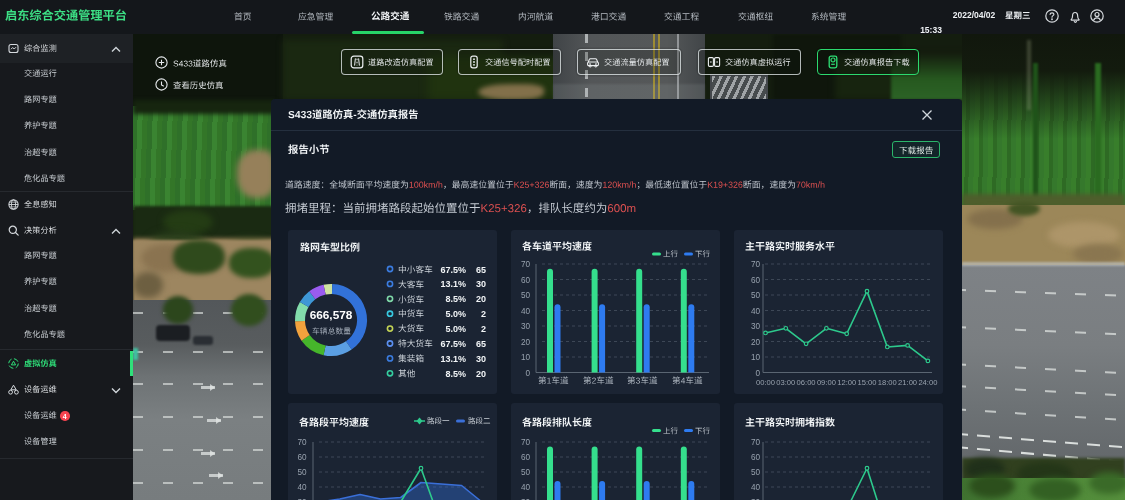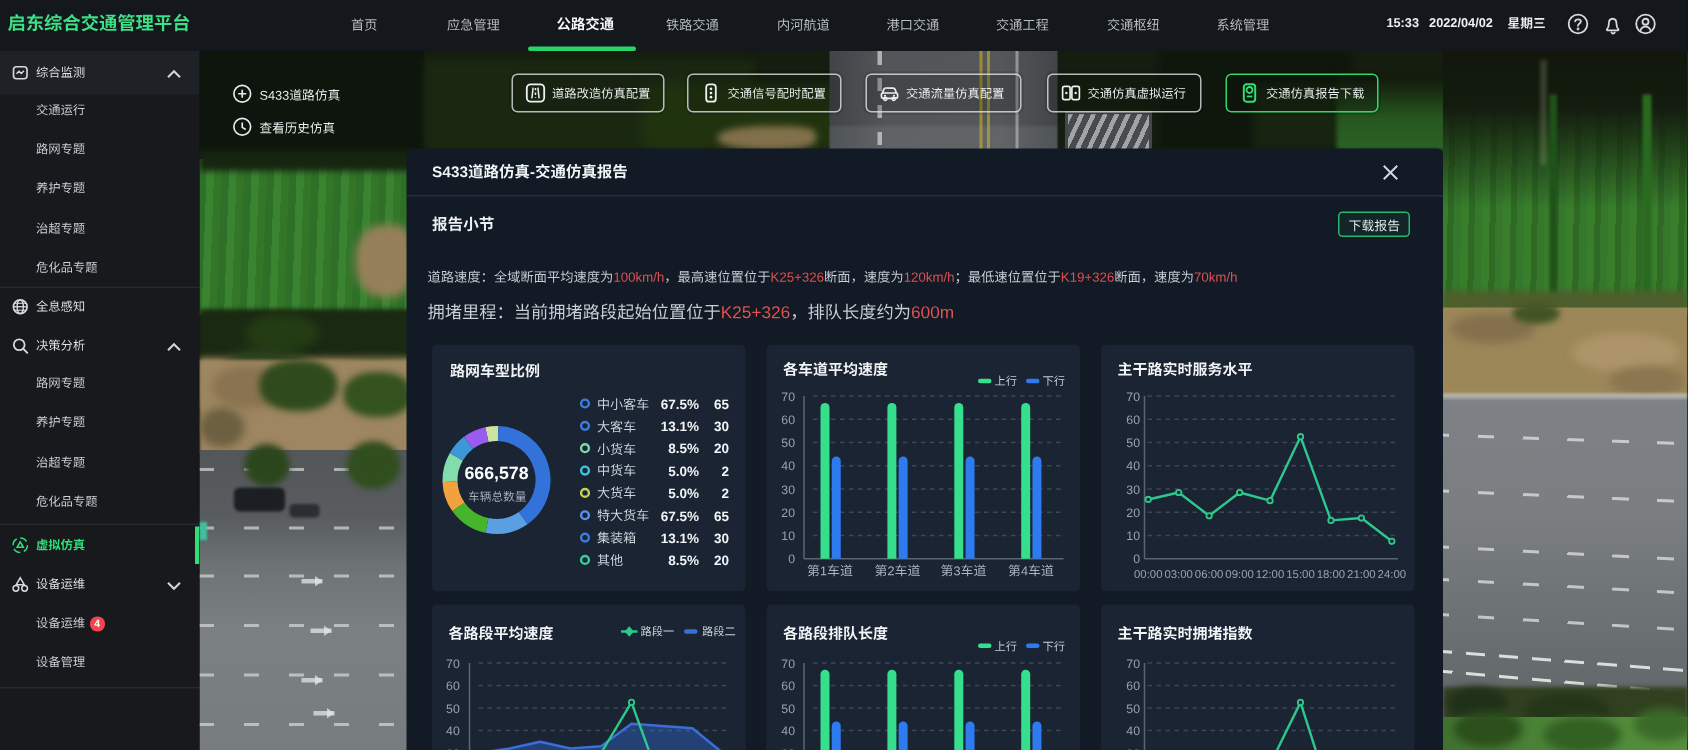--- a/index.html
+++ b/index.html
@@ -278,21 +278,21 @@
   </svg>
 <svg class="tx " style="left:811.4px;top:11.6px;width:35.2px;height:10.6px" viewBox="0 0 4000 1200" preserveAspectRatio="none">
     <g fill="#b9bfc6">
       <use href="#g32" x="0"></use>
       <use href="#g33" x="1000"></use>
       <use href="#g14" x="2000"></use>
       <use href="#g15" x="3000"></use>
     </g>
   </svg>
 <div class="" style="position:absolute;left:352px;top:31px;width:72px;height:2.5px;background:#27d468;border-radius:2px"></div>
-<span class="lat" style="left:916px;top:10px;width:30px;text-align:right;font-weight:bold;font-size:8.5px;color:#eef1f4">15:33</span>
+<span class="lat" style="left:916px;top:25px;width:30px;text-align:center;font-weight:bold;font-size:8.5px;color:#eef1f4">15:33</span>
 <span class="lat" style="left:948px;top:10px;width:52px;text-align:center;font-weight:bold;font-size:8.5px;color:#eef1f4">2022/04/02</span>
 <svg class="tx " style="left:1005.2px;top:11.2px;width:25.5px;height:10.2px" viewBox="0 0 3000 1200" preserveAspectRatio="none">
     <g fill="#eef1f4">
       <use href="#g34" x="0"></use>
       <use href="#g35" x="1000"></use>
       <use href="#g36" x="2000"></use>
     </g>
   </svg>
 <svg class="tx" style="left:1044px;top:8px;width:64px;height:16px" viewBox="0 0 64 16">
 <g stroke="#d6dade" stroke-width="1.2" fill="none">

